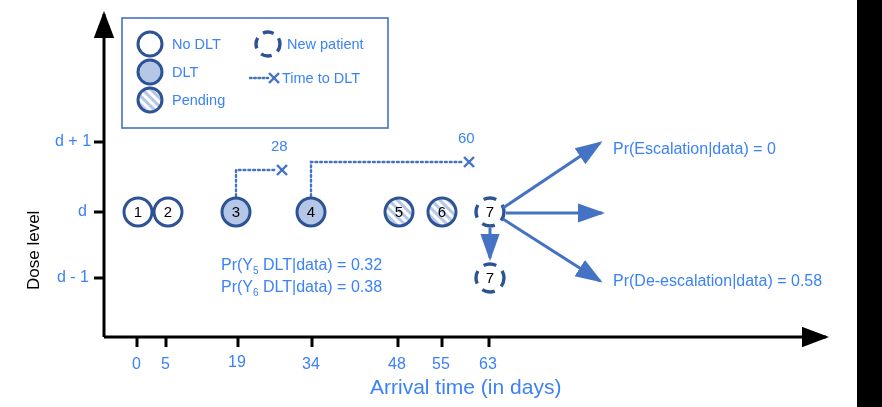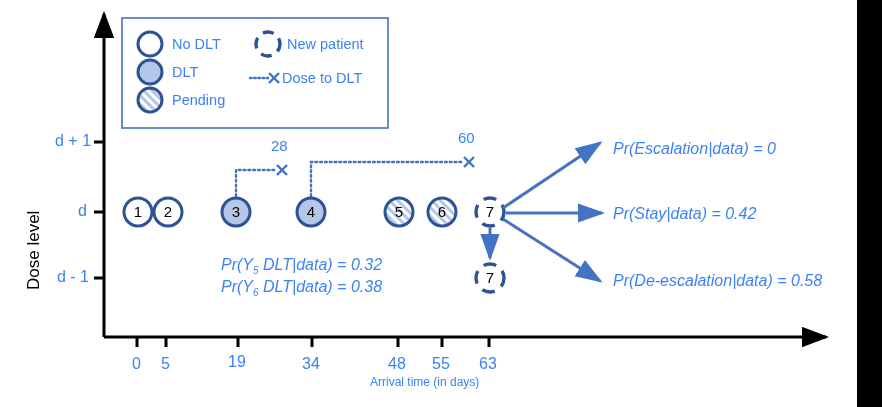--- a/index.html
+++ b/index.html
@@ -1,24 +1,24 @@
 <!DOCTYPE html>
 <html><head>
 <meta charset="utf-8">
 <style>
   html,body{margin:0;padding:0;background:#ffffff;}
   body{width:882px;height:407px;overflow:hidden;font-family:"Liberation Sans",sans-serif;}
   #stage{position:relative;width:882px;height:407px;background:#ffffff;}
   .rightband{position:absolute;left:857px;top:0;width:25px;height:407px;background:#000000;}
   svg{position:absolute;left:0;top:0;}
   .txt{position:absolute;color:#3b82f6;white-space:nowrap;}
-  .axlabel{font-size:12px;}
+  .axlabel{font-size:21px;}
   .ticklabel{font-size:16px;}
   .legendtxt{font-size:14.5px;}
-  .anntxt{font-size:16px;font-style:italic;}
+  .anntxt{font-size:16px;}
   .numtxt{font-size:15px;}
   .ylabel{position:absolute;font-size:17px;color:#000;transform:rotate(-90deg);transform-origin:left top;white-space:nowrap;}
   .circnum{position:absolute;font-size:15px;color:#000;text-align:center;}
   sub{font-size:10px;}
 </style>
 </head>
 <body>
 
 <div id="stage">
 
@@ -115,23 +115,22 @@
   <div class="txt ticklabel" style="left:302px;top:355px;">34</div>
   <div class="txt ticklabel" style="left:388px;top:355px;">48</div>
   <div class="txt ticklabel" style="left:432px;top:355px;">55</div>
   <div class="txt ticklabel" style="left:479px;top:355px;text-align:center;">63</div>
   <div class="txt axlabel" style="left:370px;top:375px;">Arrival time (in days)</div>
 
   <div class="txt legendtxt" style="left:172px;top:36px;">No DLT</div>
   <div class="txt legendtxt" style="left:172px;top:64px;">DLT</div>
   <div class="txt legendtxt" style="left:172px;top:92px;">Pending</div>
   <div class="txt legendtxt" style="left:287px;top:36px;">New patient</div>
-  <div class="txt legendtxt" style="left:282px;top:70px;">Dose to DLT</div>
+  <div class="txt legendtxt" style="left:282px;top:70px;">Time to DLT</div>
 
   <div class="txt anntxt" style="left:221px;top:256px;"><span>Pr(Y</span><sub>5</sub><span> DLT|data) = 0.32</span></div>
   <div class="txt anntxt" style="left:221px;top:278px;"><span>Pr(Y</span><sub>6</sub><span> DLT|data) = 0.38</span></div>
 
   <div class="txt anntxt" style="left:613px;top:140px;">Pr(Escalation|data) = 0</div>
-  <div class="txt anntxt" style="left:613px;top:205px;">Pr(Stay|data) = 0.42</div>
   <div class="txt anntxt" style="left:613px;top:272px;text-align:center;">Pr(De-escalation|data) = 0.58</div>
 
   <div class="rightband"></div>
 </div>
 
 </body></html>

